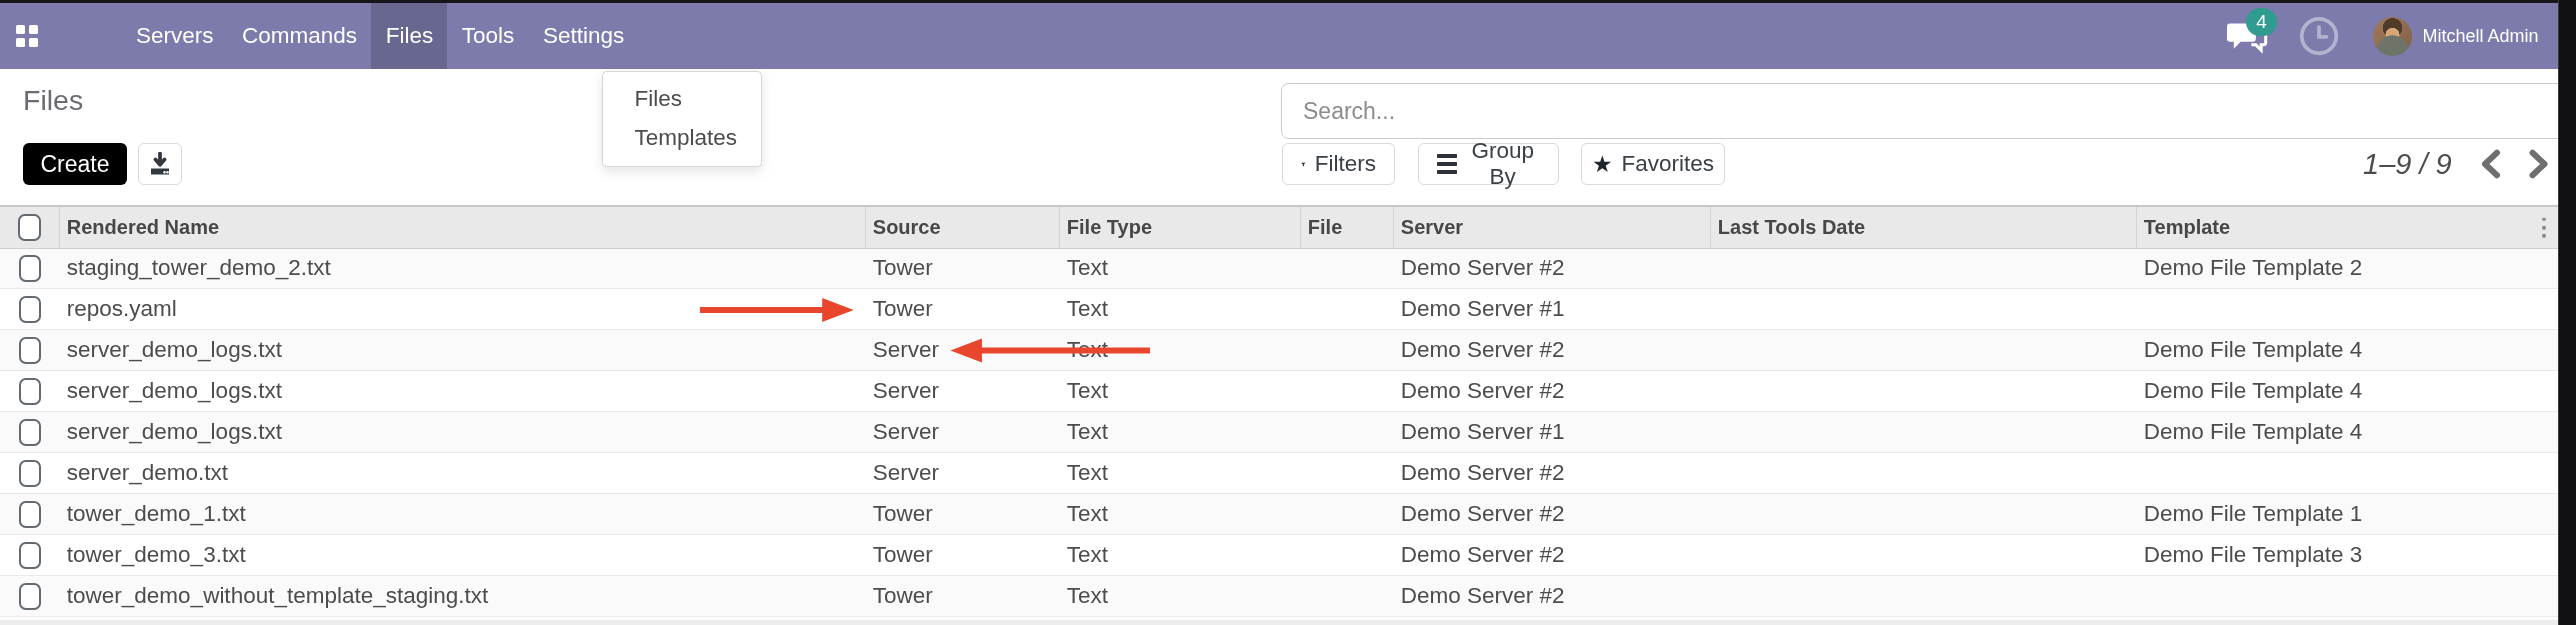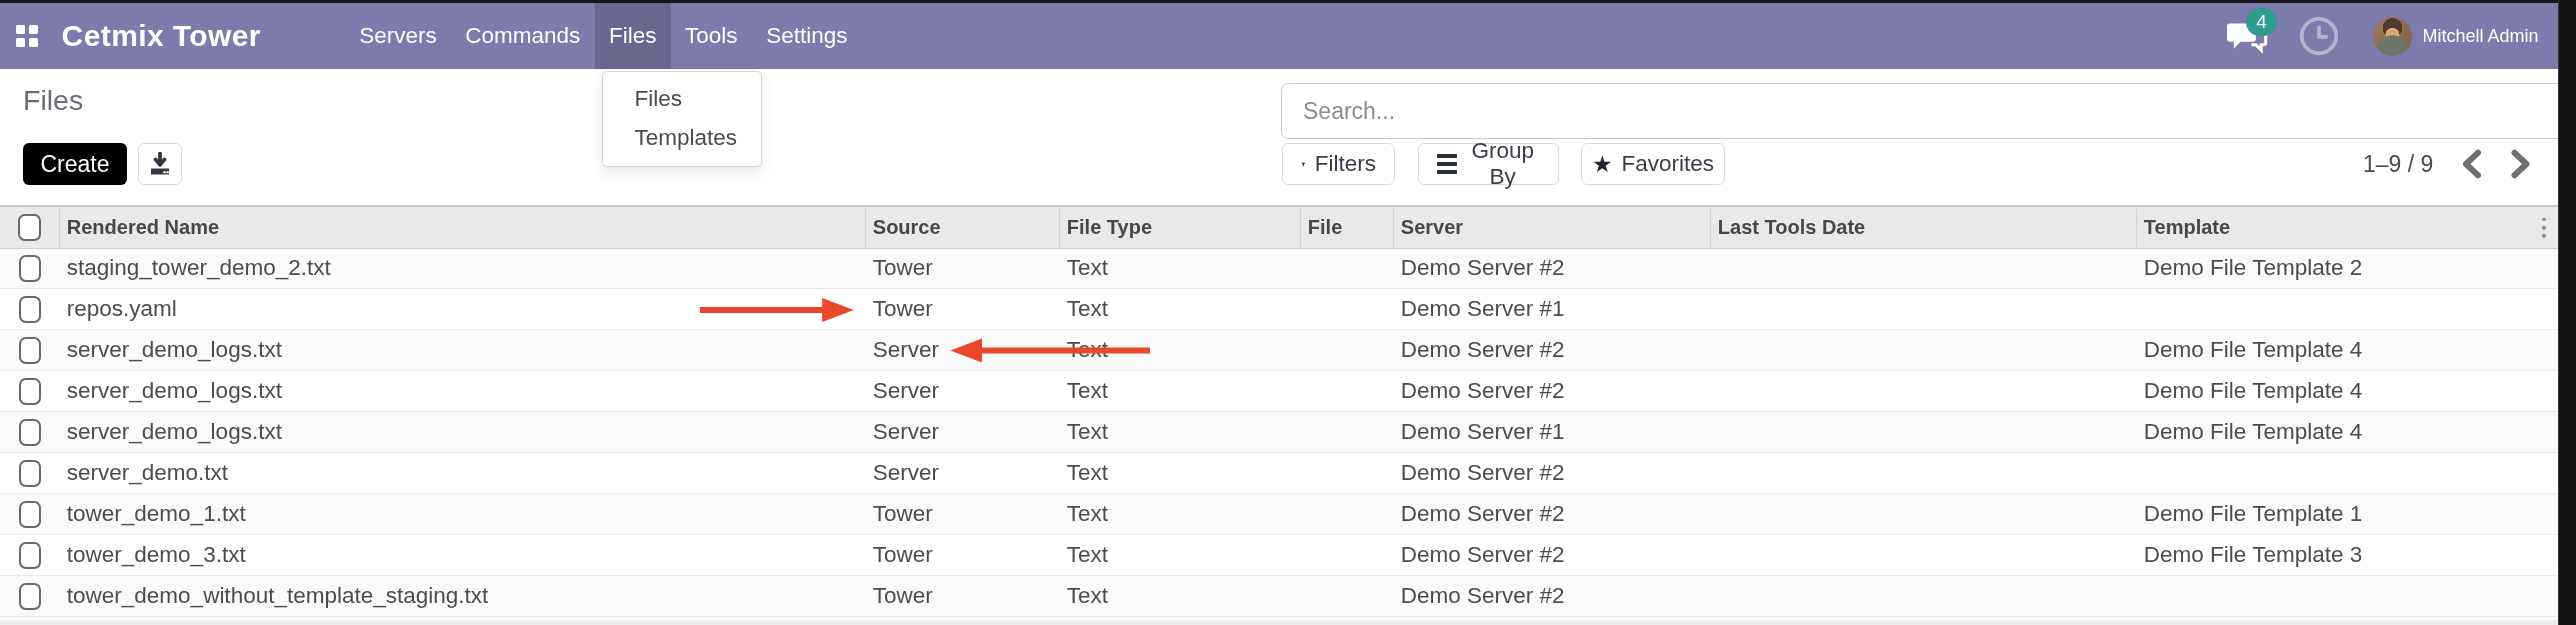--- a/index.html
+++ b/index.html
@@ -46,21 +46,21 @@
   .search-input::placeholder{color:#8e8b8b;}
   .search-icon{position:absolute;right:16.5px;top:12px;cursor:pointer;}
   .ctrl-btn{position:absolute;top:143px;height:42px;background:#fff;border:1.5px solid #dadada;font-size:22.5px;color:#3a4047;gap:9px;padding:0 18px;}
   .filters-btn{left:1282px;width:113px;}
   .groupby-btn{left:1418px;width:141px;}
   .favorites-btn{left:1581px;width:144px;}
   .gb-icon{display:flex;flex-direction:column;gap:4.5px;}
   .gb-icon span{width:19.5px;height:3.8px;background:#2b3138;border-radius:0.8px;}
   .star-glyph{font-size:23px;line-height:1;color:#20262e;}
   .pager{position:absolute;left:2363px;top:143px;height:42px;display:flex;align-items:center;gap:27px;}
-  .pager-range{font-size:23px;color:#4c4c4c;white-space:nowrap;}
+  .pager-range{font-size:29px;color:#4c4c4c;white-space:nowrap;font-style:italic;}
   .pager-btn{display:flex;align-items:center;cursor:pointer;}
 
   
   .tgrid{display:grid;grid-template-columns:60px 806px 194px 241px 93px 317px 426px 1fr;}
   .thead{position:absolute;left:0;top:205px;width:2558px;height:44px;background:#E9E9E9;border-top:2.3px solid #C7C7C7;border-bottom:0.8px solid #cfcfcf;box-sizing:border-box;font-weight:700;font-size:20px;color:#474747;z-index:5;}
   .th{display:flex;align-items:center;padding-left:6.8px;border-right:0.8px solid #d4d4d4;box-sizing:border-box;cursor:pointer;position:relative;}
   .th:last-child{border-right:none;}
   .tbody{position:absolute;left:0;top:248px;width:2558px;z-index:4;}
   .trow{height:41px;border-bottom:1.5px solid #e7eaec;box-sizing:border-box;background:#fff;cursor:pointer;}
   .trow.alt{background:#fafafa;}
@@ -80,21 +80,20 @@
 
   <header class="navbar">
     <div class="apps-btn">
       <div class="apps-grid">
           <span></span>
           <span></span>
           <span></span>
           <span></span>
         </div>
     </div>
-    <div class="brand">Cetmix Tower</div>
     <nav class="nav-menu">
       <div class="nav-item">Servers</div>
       <div class="nav-item">Commands</div>
       <div class="nav-item active">Files</div>
       <div class="nav-item">Tools</div>
       <div class="nav-item">Settings</div>
     </nav>
     <div class="nav-spacer"></div>
     <div class="nav-right">
       <div class="chat-wrap">

